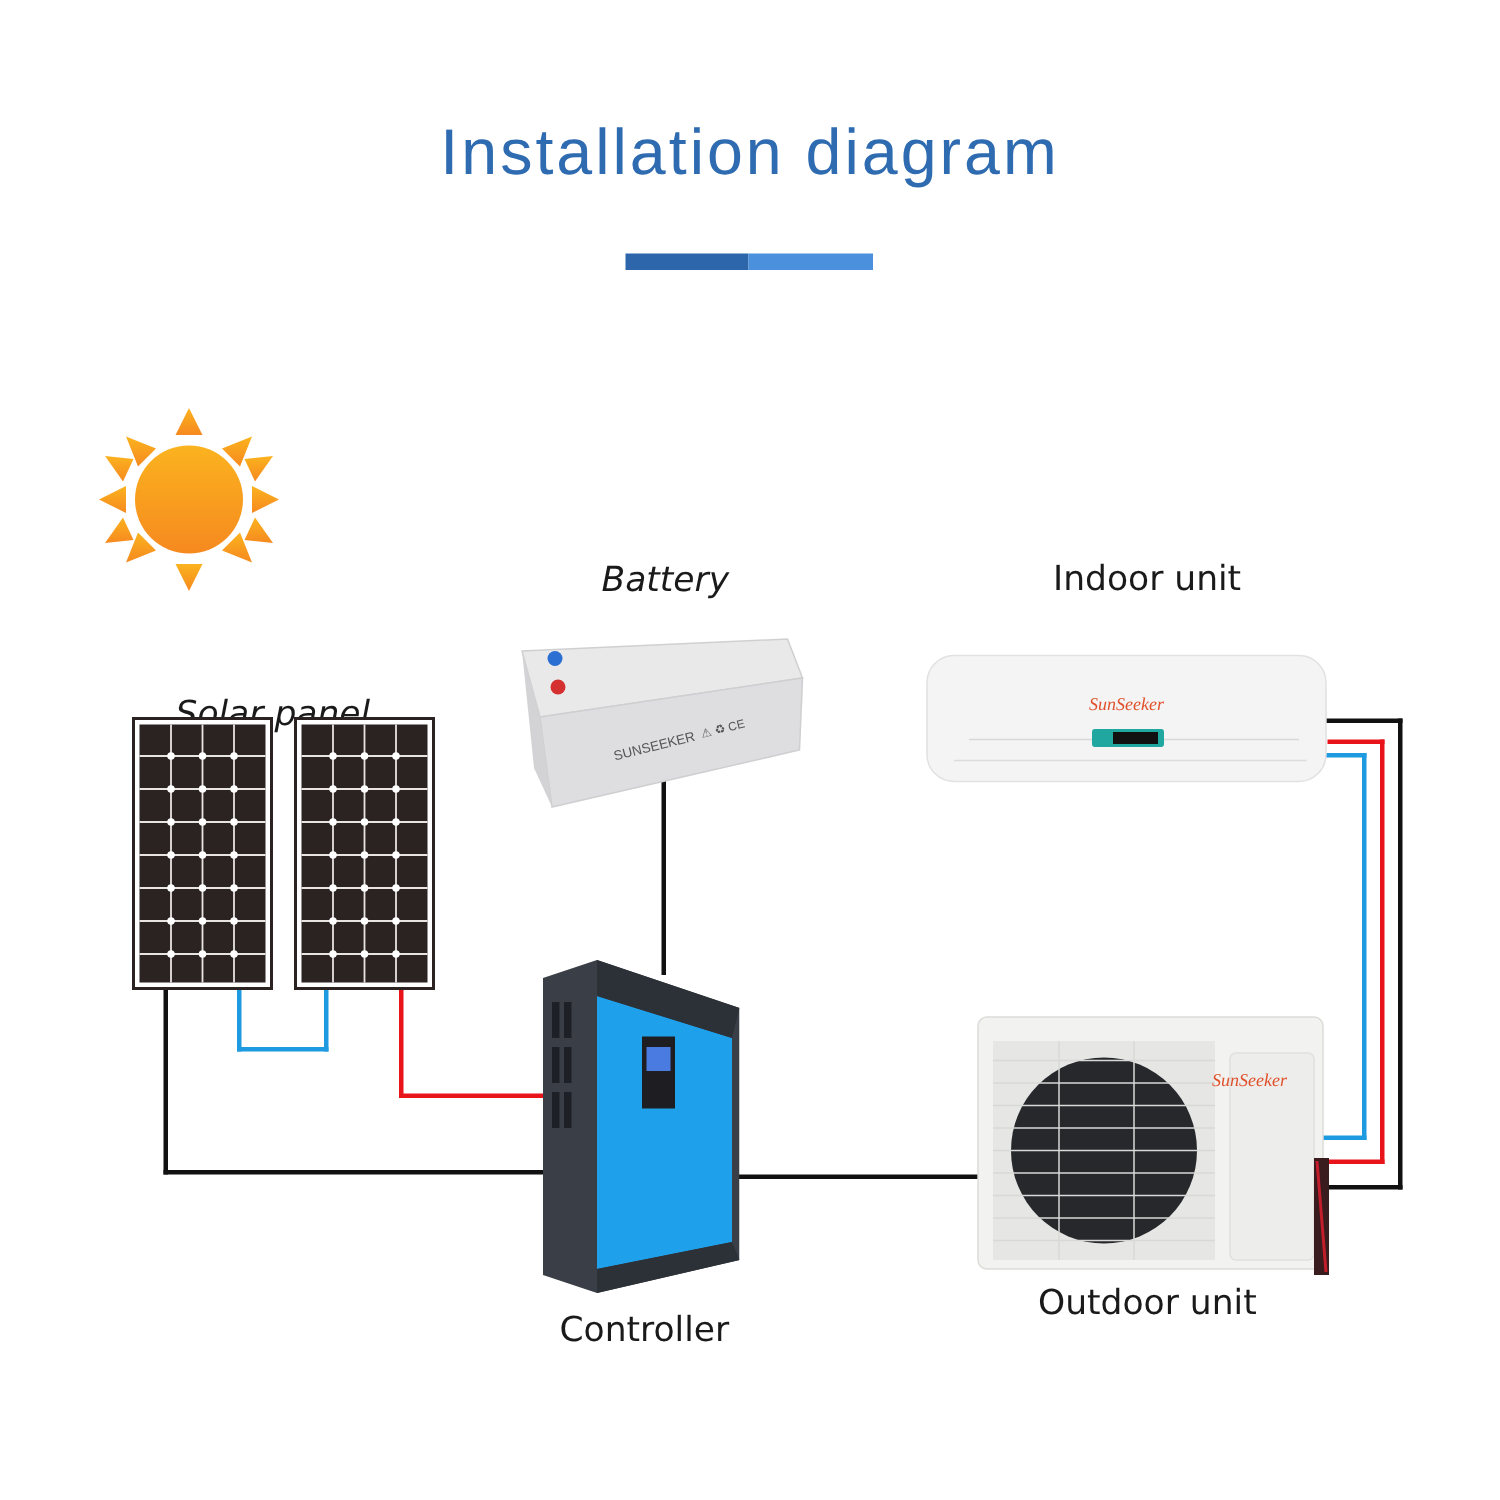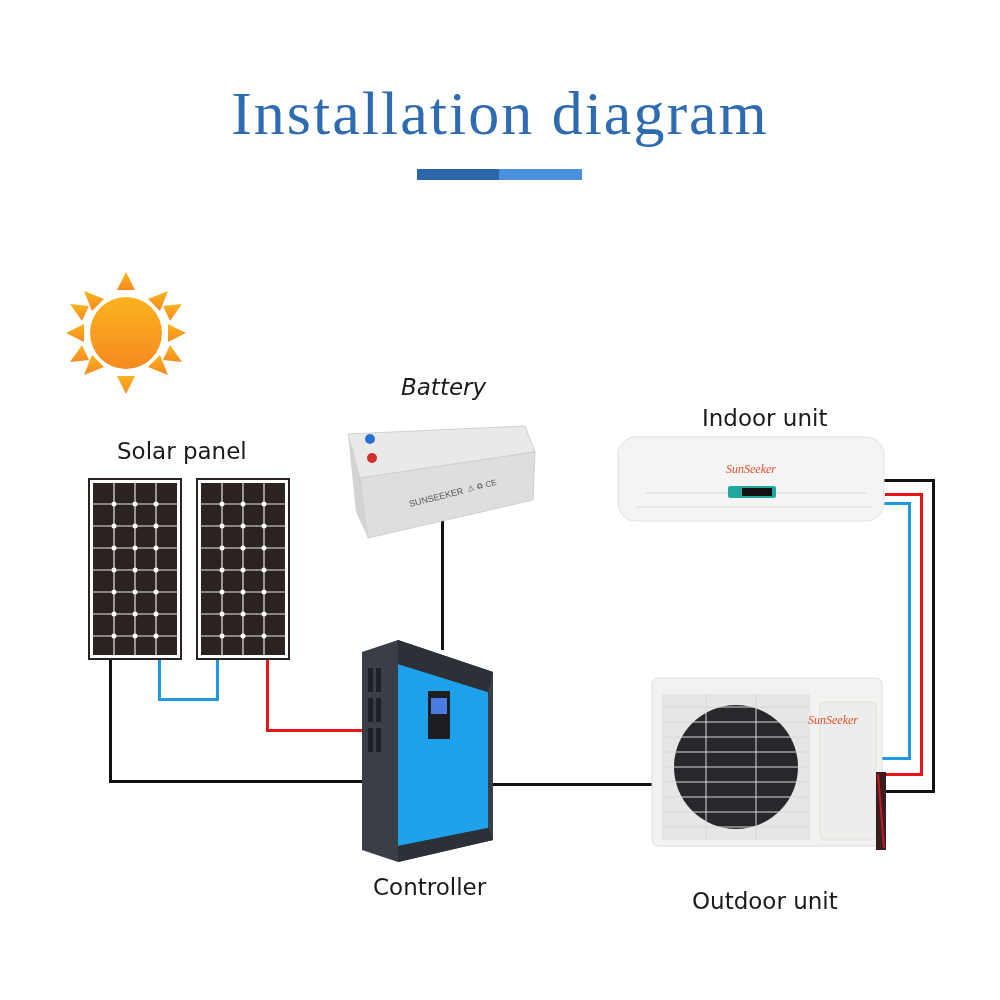--- a/index.html
+++ b/index.html
@@ -1,18 +1,18 @@
 <!DOCTYPE html>
 <html><head>
 <meta charset="utf-8">
 <style>
   html, body { margin:0; padding:0; background:#ffffff; }
   body { width:1000px; height:1000px; position:relative; overflow:hidden; font-family:"Liberation Sans", sans-serif; }
   .abs { position:absolute; }
-  .title { left:0; top:78px; width:1000px; text-align:center; font-size:62px; color:#2e6bb0; letter-spacing:2px; font-family:Liberation Serif, serif; }
+  .title { left:0; top:78px; width:1000px; text-align:center; font-size:43px; color:#2e6bb0; letter-spacing:2px; font-family:Liberation Sans, sans-serif; }
   .underline-a { left:417px; top:169px; width:82px; height:11px; background:#2d66ab; }
   .underline-b { left:499px; top:169px; width:83px; height:11px; background:#4a90dd; }
   .label { font-size:23px; color:#1a1a1a; font-family:"DejaVu Sans", sans-serif; white-space:nowrap; }
   .wire { position:absolute; }
   .k { background:#111; }
   .r { background:#e8141a; }
   .b { background:#1e9be0; }
 </style>
 </head>
 <body>
@@ -40,25 +40,25 @@
       <polygon points="22,109 42,101 30,89"></polygon>
       <polygon points="106,109 86,101 98,89"></polygon>
       <polygon points="8,38 27,40 20,55"></polygon>
       <polygon points="120,38 101,40 108,55"></polygon>
       <polygon points="8,96 27,94 20,79"></polygon>
       <polygon points="120,96 101,94 108,79"></polygon>
     </g>
   </svg>
 </div>
 
-<div class="abs label" style="left:117px;top:438px;">Solar panel</div>
+<div class="abs label" style="left:117px;top:463px;font-style:italic;">Solar panel</div>
 <div class="abs label" style="left:401px;top:374px;font-style:italic;">Battery</div>
-<div class="abs label" style="left:702px;top:373px;margin-top:32px;">Indoor unit</div>
+<div class="abs label" style="left:702px;top:373px;">Indoor unit</div>
 <div class="abs label" style="left:373px;top:874px;text-align:center;">Controller</div>
-<div class="abs label" style="left:692px;top:888px;">Outdoor unit</div>
+<div class="abs label" style="left:692px;top:856px;">Outdoor unit</div>
 
 <div class="wire k" style="left:109px;top:660px;width:3px;height:123px;"></div>
 <div class="wire k" style="left:109px;top:780px;width:255px;height:3px;"></div>
 <div class="wire b" style="left:158px;top:660px;width:3px;height:41px;"></div>
 <div class="wire b" style="left:158px;top:698px;width:61px;height:3px;"></div>
 <div class="wire b" style="left:216px;top:660px;width:3px;height:41px;"></div>
 <div class="wire r" style="left:266px;top:660px;width:3px;height:72px;"></div>
 <div class="wire r" style="left:266px;top:729px;width:100px;height:3px;"></div>
 
 <div class="wire k" style="left:441px;top:520px;width:3px;height:130px;"></div>

